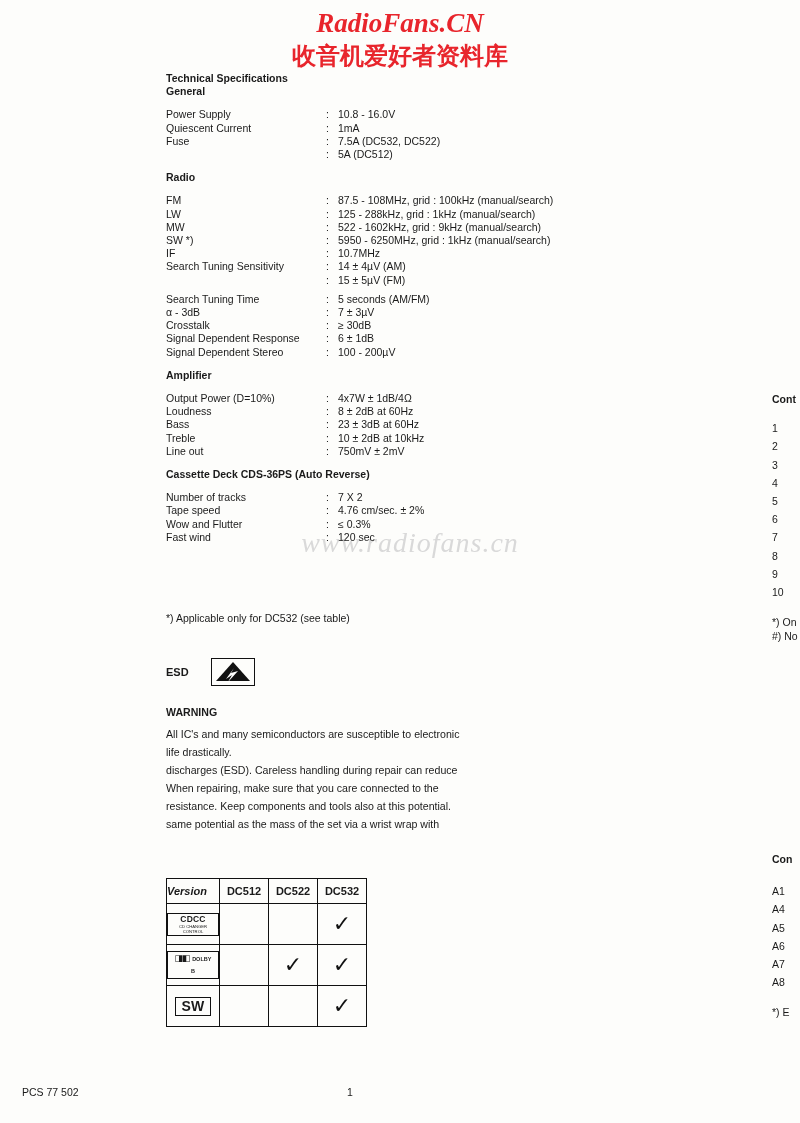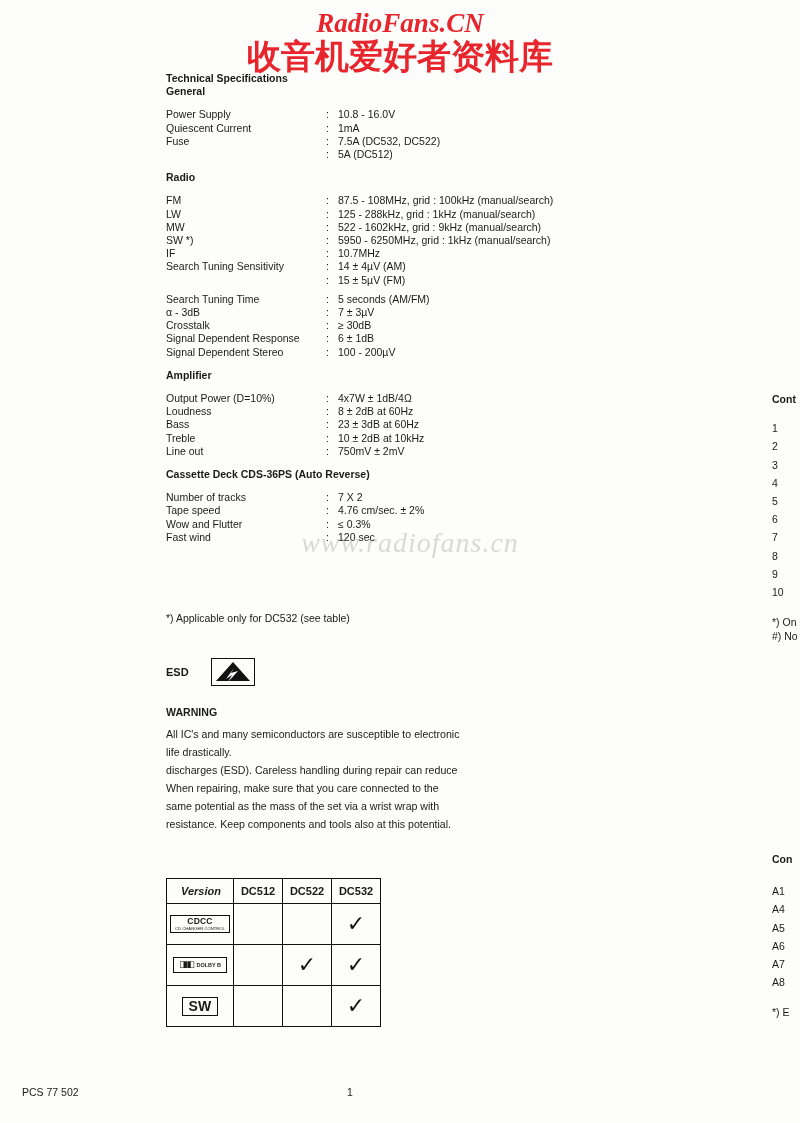--- a/index.html
+++ b/index.html
@@ -19,21 +19,21 @@
     text-align:center;
     color:#e8252c;
     font-family:"Liberation Serif", serif;
     pointer-events:none;
   }
   .wm-top .line1{
     font-size:27px;font-weight:bold;font-style:italic;
     letter-spacing:0px;line-height:30px;
   }
   .wm-top .line2{
-    font-size:34px;font-weight:bold;line-height:36px;
+    font-size:24px;font-weight:bold;line-height:36px;
     font-family:"DejaVu Sans", sans-serif;
   }
   .wm-mid{
     position:absolute;top:527px;left:150px;width:520px;
     text-align:center;
     font-family:"Liberation Serif", serif;
     font-size:28px;font-style:italic;
     color:#d9d9d9;
     letter-spacing:1px;
     pointer-events:none;
@@ -95,21 +95,21 @@
   .vtable td,.vtable th{
     border:1.3px solid #111;
     padding:0;
     text-align:center;
     vertical-align:middle;
     font-size:11px;
     font-weight:bold;
     font-family:"Liberation Sans", sans-serif;
   }
   .vtable th{height:24px;width:48px;}
-  .vtable th.first{width:52px;text-align:left;padding-left:14px;font-style:italic;}
+  .vtable th.first{width:52px;text-align:left;padding-left:0;font-style:italic;}
   .vtable td.iconcell{width:52px;height:40px;}
   .vtable td.markcell{width:48px;height:40px;}
   .tick{
     display:inline-block;font-size:22px;line-height:22px;
     font-family:"DejaVu Sans", sans-serif;
     color:#111;
   }
   .badge{
     display:inline-block;border:1.3px solid #111;
     padding:1px 4px;font-size:8.5px;line-height:9px;
@@ -327,22 +327,22 @@
       </svg>
     </div>
   </div>
 
   <div class="warn">
     <h4>WARNING</h4>
     <p>All IC's and many semiconductors are susceptible to electronic</p>
     <p>life drastically.</p>
     <p>discharges (ESD). Careless handling during repair can reduce</p>
     <p>When repairing, make sure that you care connected to the</p>
+    <p>resistance. Keep components and tools also at this potential.</p>
     <p>same potential as the mass of the set via a wrist wrap with</p>
-    <p>resistance. Keep components and tools also at this potential.</p>
   </div>
 
   <table class="vtable">
     <tbody>
         <tr>
       <th class="first">Version</th>
       <th>DC512</th>
       <th>DC522</th>
       <th>DC532</th>
     </tr>

